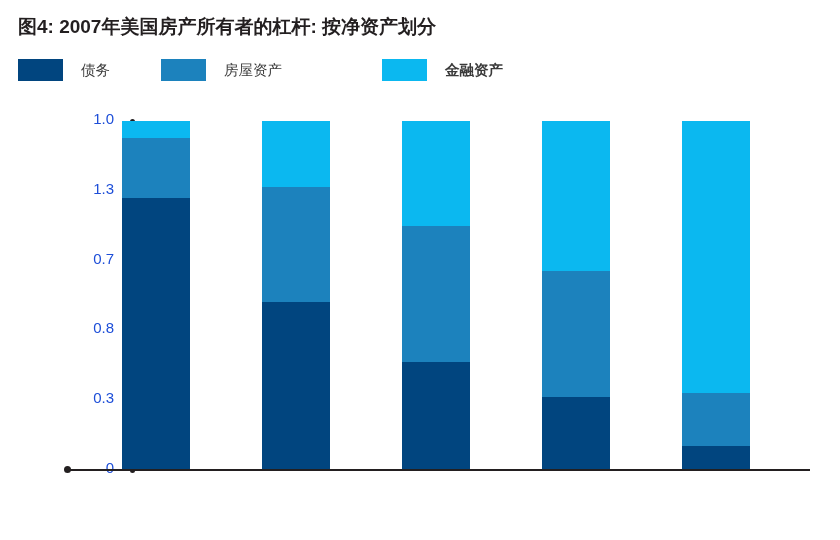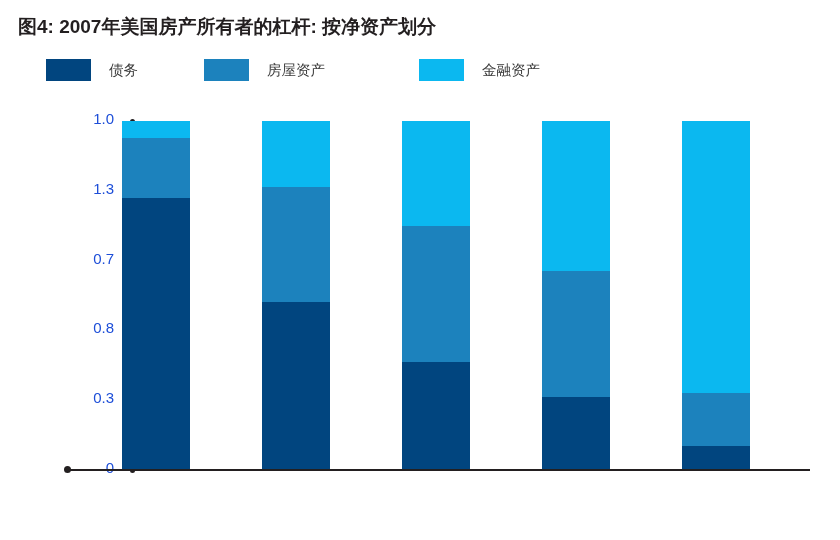--- a/index.html
+++ b/index.html
@@ -41,25 +41,24 @@
     left: 18px;
     top: 58px;
     height: 24px;
   }
   .legend-item {
     position: absolute;
     top: 0;
     height: 24px;
     display: flex;
     align-items: center;
-    margin-left: 28px;
   }
   .legend-item.i0 { left: 0px; }
-  .legend-item.i1 { left: 158px; }
-  .legend-item.i2 { left: 373px; }
+  .legend-item.i1 { left: 143px; }
+  .legend-item.i2 { left: 364px; font-weight: bold; }
   .legend-swatch {
     width: 45px;
     height: 22px;
     display: block;
   }
   .legend-label {
     margin-left: 18px;
     font-size: 14.5px;
     color: #3a3a3a;
     white-space: nowrap;

